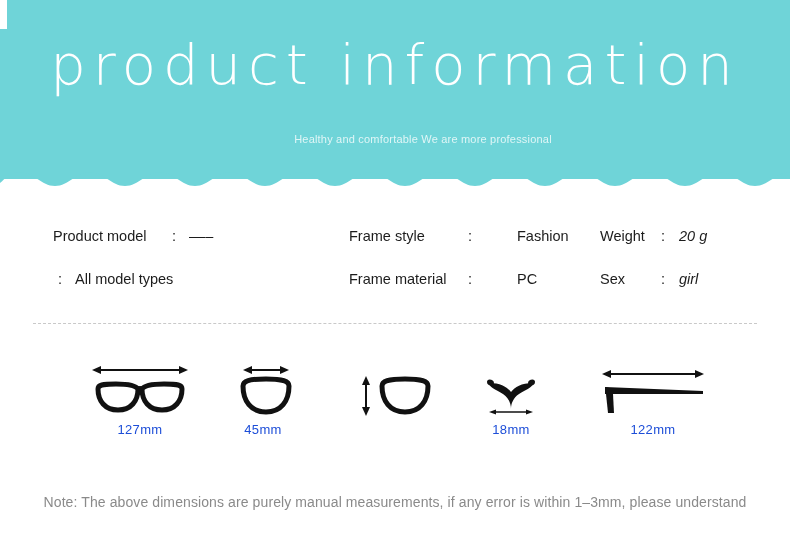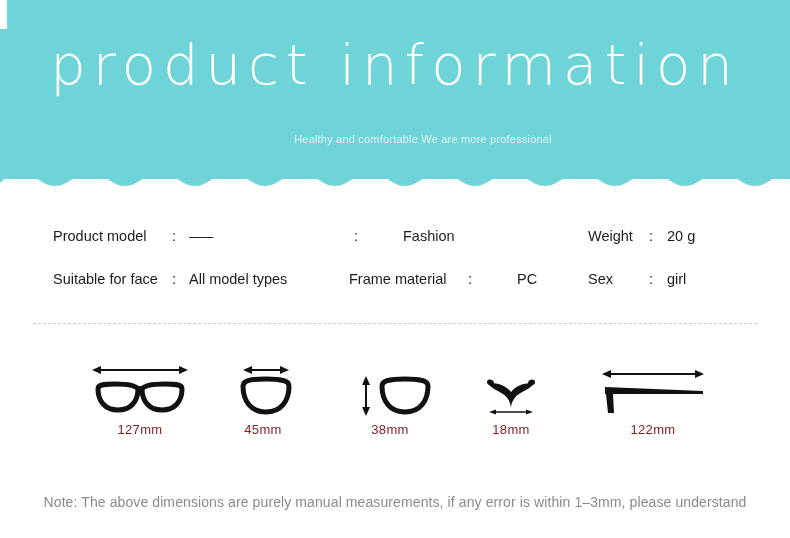--- a/index.html
+++ b/index.html
@@ -84,21 +84,21 @@
     top: 228px;
     width: 790px;
     height: 78px;
   }
   .spec-col {
     position: absolute;
     top: 0;
   }
   .spec-col-1 { left: 53px; }
   .spec-col-2 { left: 349px; }
-  .spec-col-3 { left: 588px; }
+  .spec-col-3 { left: 600px; }
 
   .spec-row {
     display: flex;
     align-items: baseline;
     height: 43px;
     color: #1c1c1c;
     font-size: 14.5px;
     white-space: nowrap;
   }
   .spec-label { display: inline-block; }
@@ -112,21 +112,21 @@
   .spec-col-1 .spec-label { width: 114px; }
   .spec-col-1 .spec-colon { width: 14px; }
   .spec-col-1 .spec-value { padding-left: 8px; }
 
   .spec-col-2 .spec-label { width: 114px; }
   .spec-col-2 .spec-colon { width: 14px; }
   .spec-col-2 .spec-value { padding-left: 8px; margin-left: 32px; }
 
   .spec-col-3 .spec-label { width: 56px; }
   .spec-col-3 .spec-colon { width: 14px; }
-  .spec-col-3 .spec-value { padding-left: 9px; }
+  .spec-col-3 .spec-value { padding-left: 9px; font-style: italic; }
 
   
   .divider {
     position: absolute;
     left: 33px;
     top: 323px;
     width: 724px;
     height: 0;
     border-top: 1px dashed #c9c9c9;
   }
@@ -152,21 +152,21 @@
   .dim-item-5 { left: 583px; }
 
   .dim-art {
     height: 60px;
     display: flex;
     align-items: center;
     justify-content: center;
   }
   .dim-label {
     font-size: 13px;
-    color: #7f1d1d;
+    color: #1d4ed8;
     letter-spacing: 0.3px;
     line-height: 16px;
     margin-top: 2px;
   }
 
   
   .note {
     position: absolute;
     left: 0;
     top: 494px;
@@ -207,28 +207,28 @@
 
 <div class="specs">
 
   <div class="spec-col spec-col-1">
     <div class="spec-row">
       <span class="spec-label">Product model</span>
       <span class="spec-colon">:</span>
       <span class="spec-value">–––</span>
     </div>
     <div class="spec-row">
-      <span class="spec-label">Suitable for face</span>
       <span class="spec-colon">:</span>
       <span class="spec-value">All model types</span>
     </div>
   </div>
 
   <div class="spec-col spec-col-2">
     <div class="spec-row">
+      <span class="spec-label">Frame style</span>
       <span class="spec-colon">:</span>
       <span class="spec-value">Fashion</span>
     </div>
     <div class="spec-row">
       <span class="spec-label">Frame material</span>
       <span class="spec-colon">:</span>
       <span class="spec-value">PC</span>
     </div>
   </div>
 
@@ -291,21 +291,20 @@
       <svg width="100" height="58" viewBox="0 0 100 58">
         <g>
           <line x1="26" y1="22" x2="26" y2="48" stroke="#111111" stroke-width="2"></line>
           <polygon points="26,15 22,24 30,24" fill="#111111"></polygon>
           <polygon points="26,55 22,46 30,46" fill="#111111"></polygon>
         </g>
         <path d="M42,25 C42,20 48,18 65,18 C82,18 88,20 88,25
                  C88,40 80,51 65,51 C50,51 42,40 42,25 Z" fill="none" stroke="#111111" stroke-width="5"></path>
       </svg>
     </div>
-    <div class="dim-label">38mm</div>
   </div>
 
   <div class="dim-item dim-item-4">
     <div class="dim-art">
       <svg width="100" height="58" viewBox="0 0 100 58">
         <g fill="#111111">
           <path d="M28,22 C40,22 46,26 50,31 C54,26 60,22 72,22
                    C72,26 66,28 58,33 C52,37 50,43 50,48
                    C50,43 48,37 42,33 C34,28 28,26 28,22 Z"></path>
           <path d="M26,21 C26,19.5 27,18.5 28.5,18.5 C31,18.5 33,20 33,22

